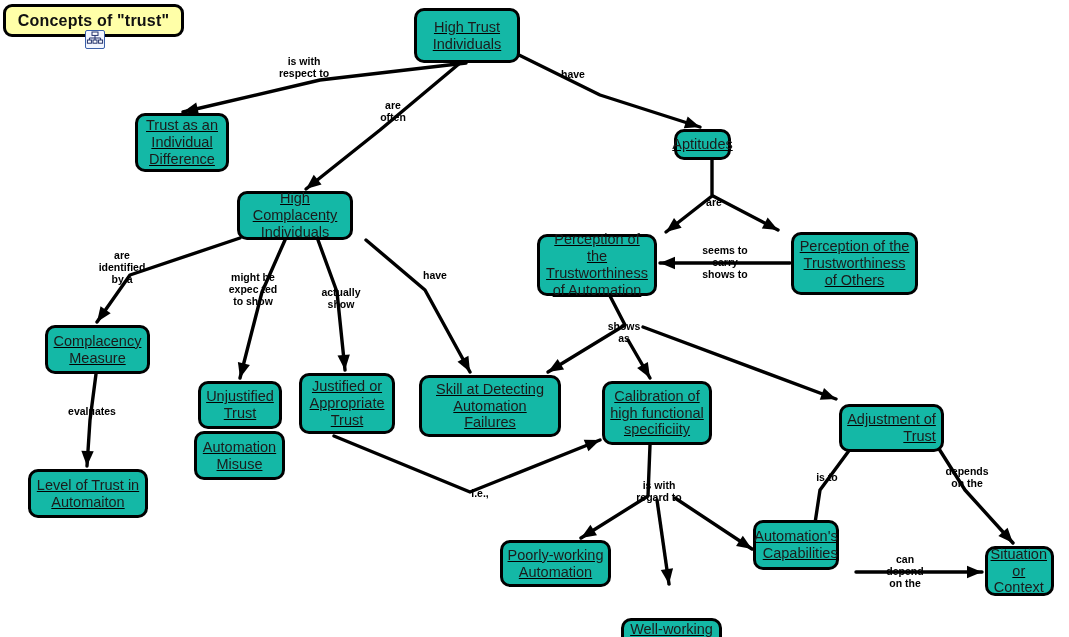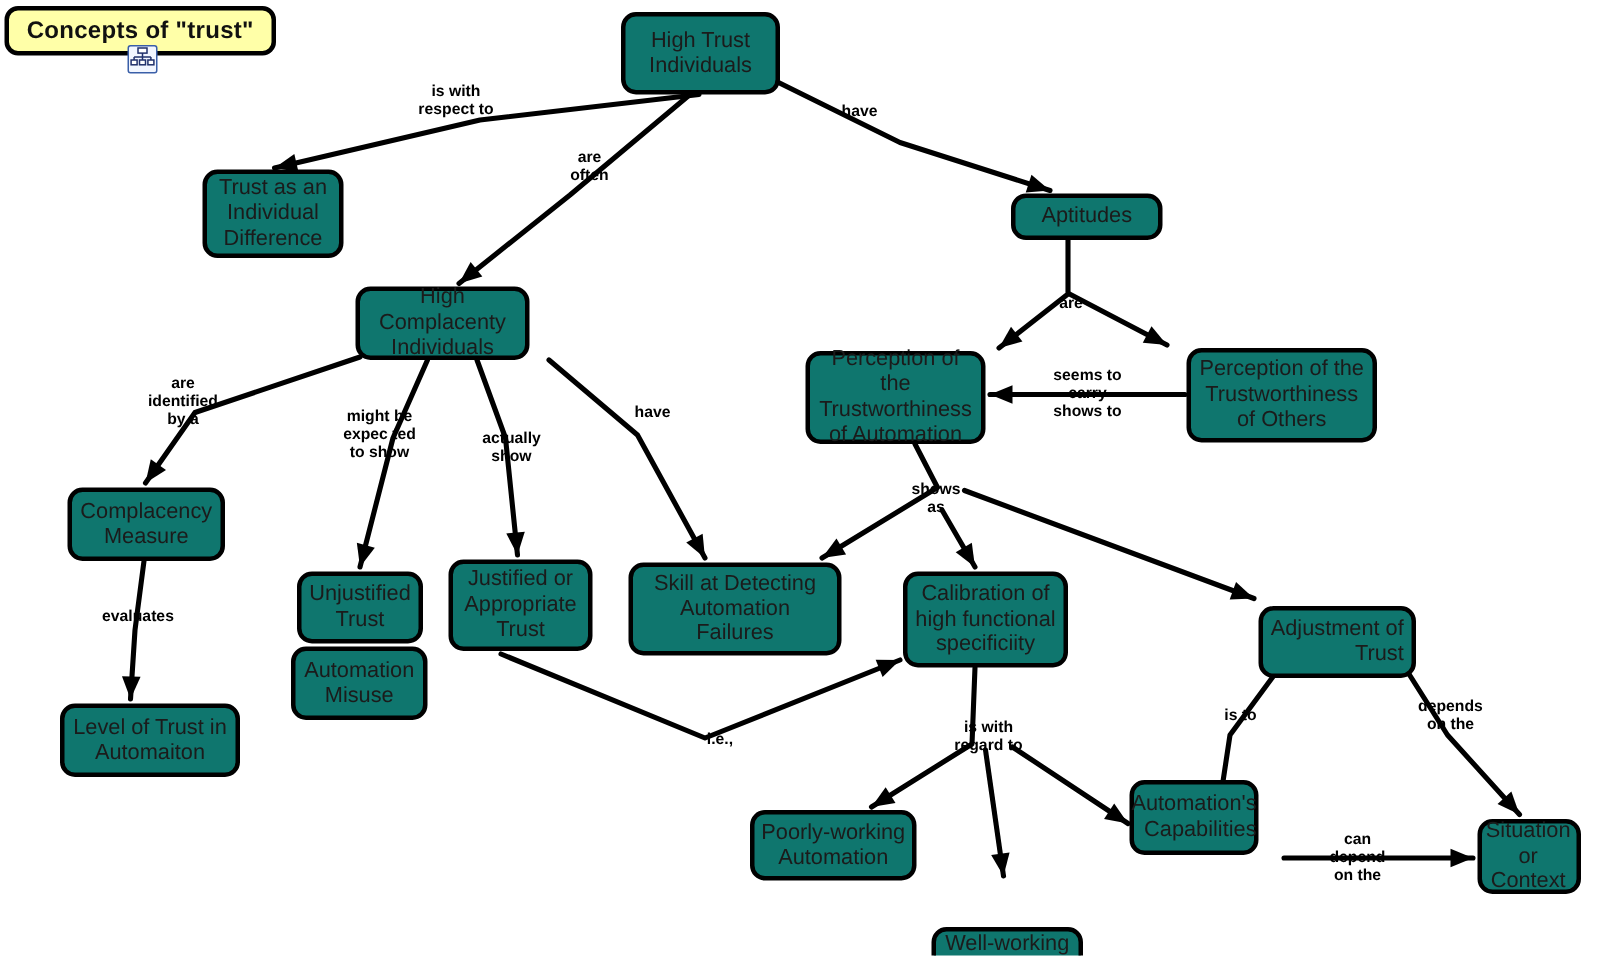--- a/index.html
+++ b/index.html
@@ -23,23 +23,23 @@
   }
   .title-icon{
     position:absolute;left:85px;top:30px;width:20px;height:19px;
     background:#f2f6ff;border:1px solid #3a5fa8;border-radius:2px;
     z-index:7;box-sizing:border-box;
   }
 
   
   .node{
     position:absolute;box-sizing:border-box;
-    background:#0f766e;border:3px solid #000000;border-radius:10px;
+    background:#14b8a6;border:3px solid #000000;border-radius:10px;
     display:flex;align-items:center;justify-content:center;
-    text-align:center;z-index:4;
+    text-align:center;z-index:4;text-decoration:underline;
   }
   .node .node-label{
     font-size:14.5px;line-height:1.17;color:#1b1b1b;
     padding:0 4px;white-space:pre-line;font-weight:normal;
   }
 
   
   .edge-label{
     position:absolute;z-index:5;
     font-size:10.5px;font-weight:bold;color:#000000;
@@ -163,21 +163,21 @@
   <div id="node-layer">
       <div class="node" style="left: 414px; top: 8px; width: 106px; height: 55px;">
         <span class="node-label">High Trust
 Individuals</span>
       </div>
       <div class="node" style="left: 135px; top: 113px; width: 94px; height: 59px;">
         <span class="node-label">Trust as an
 Individual
 Difference</span>
       </div>
-      <div class="node" style="left: 674px; top: 129px; width: 101px; height: 31px;">
+      <div class="node" style="left: 674px; top: 129px; width: 57px; height: 31px;">
         <span class="node-label">Aptitudes</span>
       </div>
       <div class="node" style="left: 237px; top: 191px; width: 116px; height: 49px;">
         <span class="node-label">High Complacenty
 Individuals</span>
       </div>
       <div class="node" style="left: 537px; top: 234px; width: 120px; height: 62px;">
         <span class="node-label">Perception of the
 Trustworthiness
 of Automation</span>
@@ -211,21 +211,21 @@
       </div>
       <div class="node" style="left: 602px; top: 381px; width: 110px; height: 64px;">
         <span class="node-label">Calibration of
 high functional
 specificiity</span>
       </div>
       <div class="node" style="left: 839px; top: 404px; width: 105px; height: 48px; text-align: right;">
         <span class="node-label">Adjustment of
 Trust</span>
       </div>
-      <div class="node" style="left: 40px; top: 469px; width: 120px; height: 49px;">
+      <div class="node" style="left: 28px; top: 469px; width: 120px; height: 49px;">
         <span class="node-label">Level of Trust in
 Automaiton</span>
       </div>
       <div class="node" style="left: 500px; top: 540px; width: 111px; height: 47px;">
         <span class="node-label">Poorly-working
 Automation</span>
       </div>
       <div class="node" style="left: 753px; top: 520px; width: 86px; height: 50px; text-align: right;">
         <span class="node-label">Automation's
 Capabilities</span>

